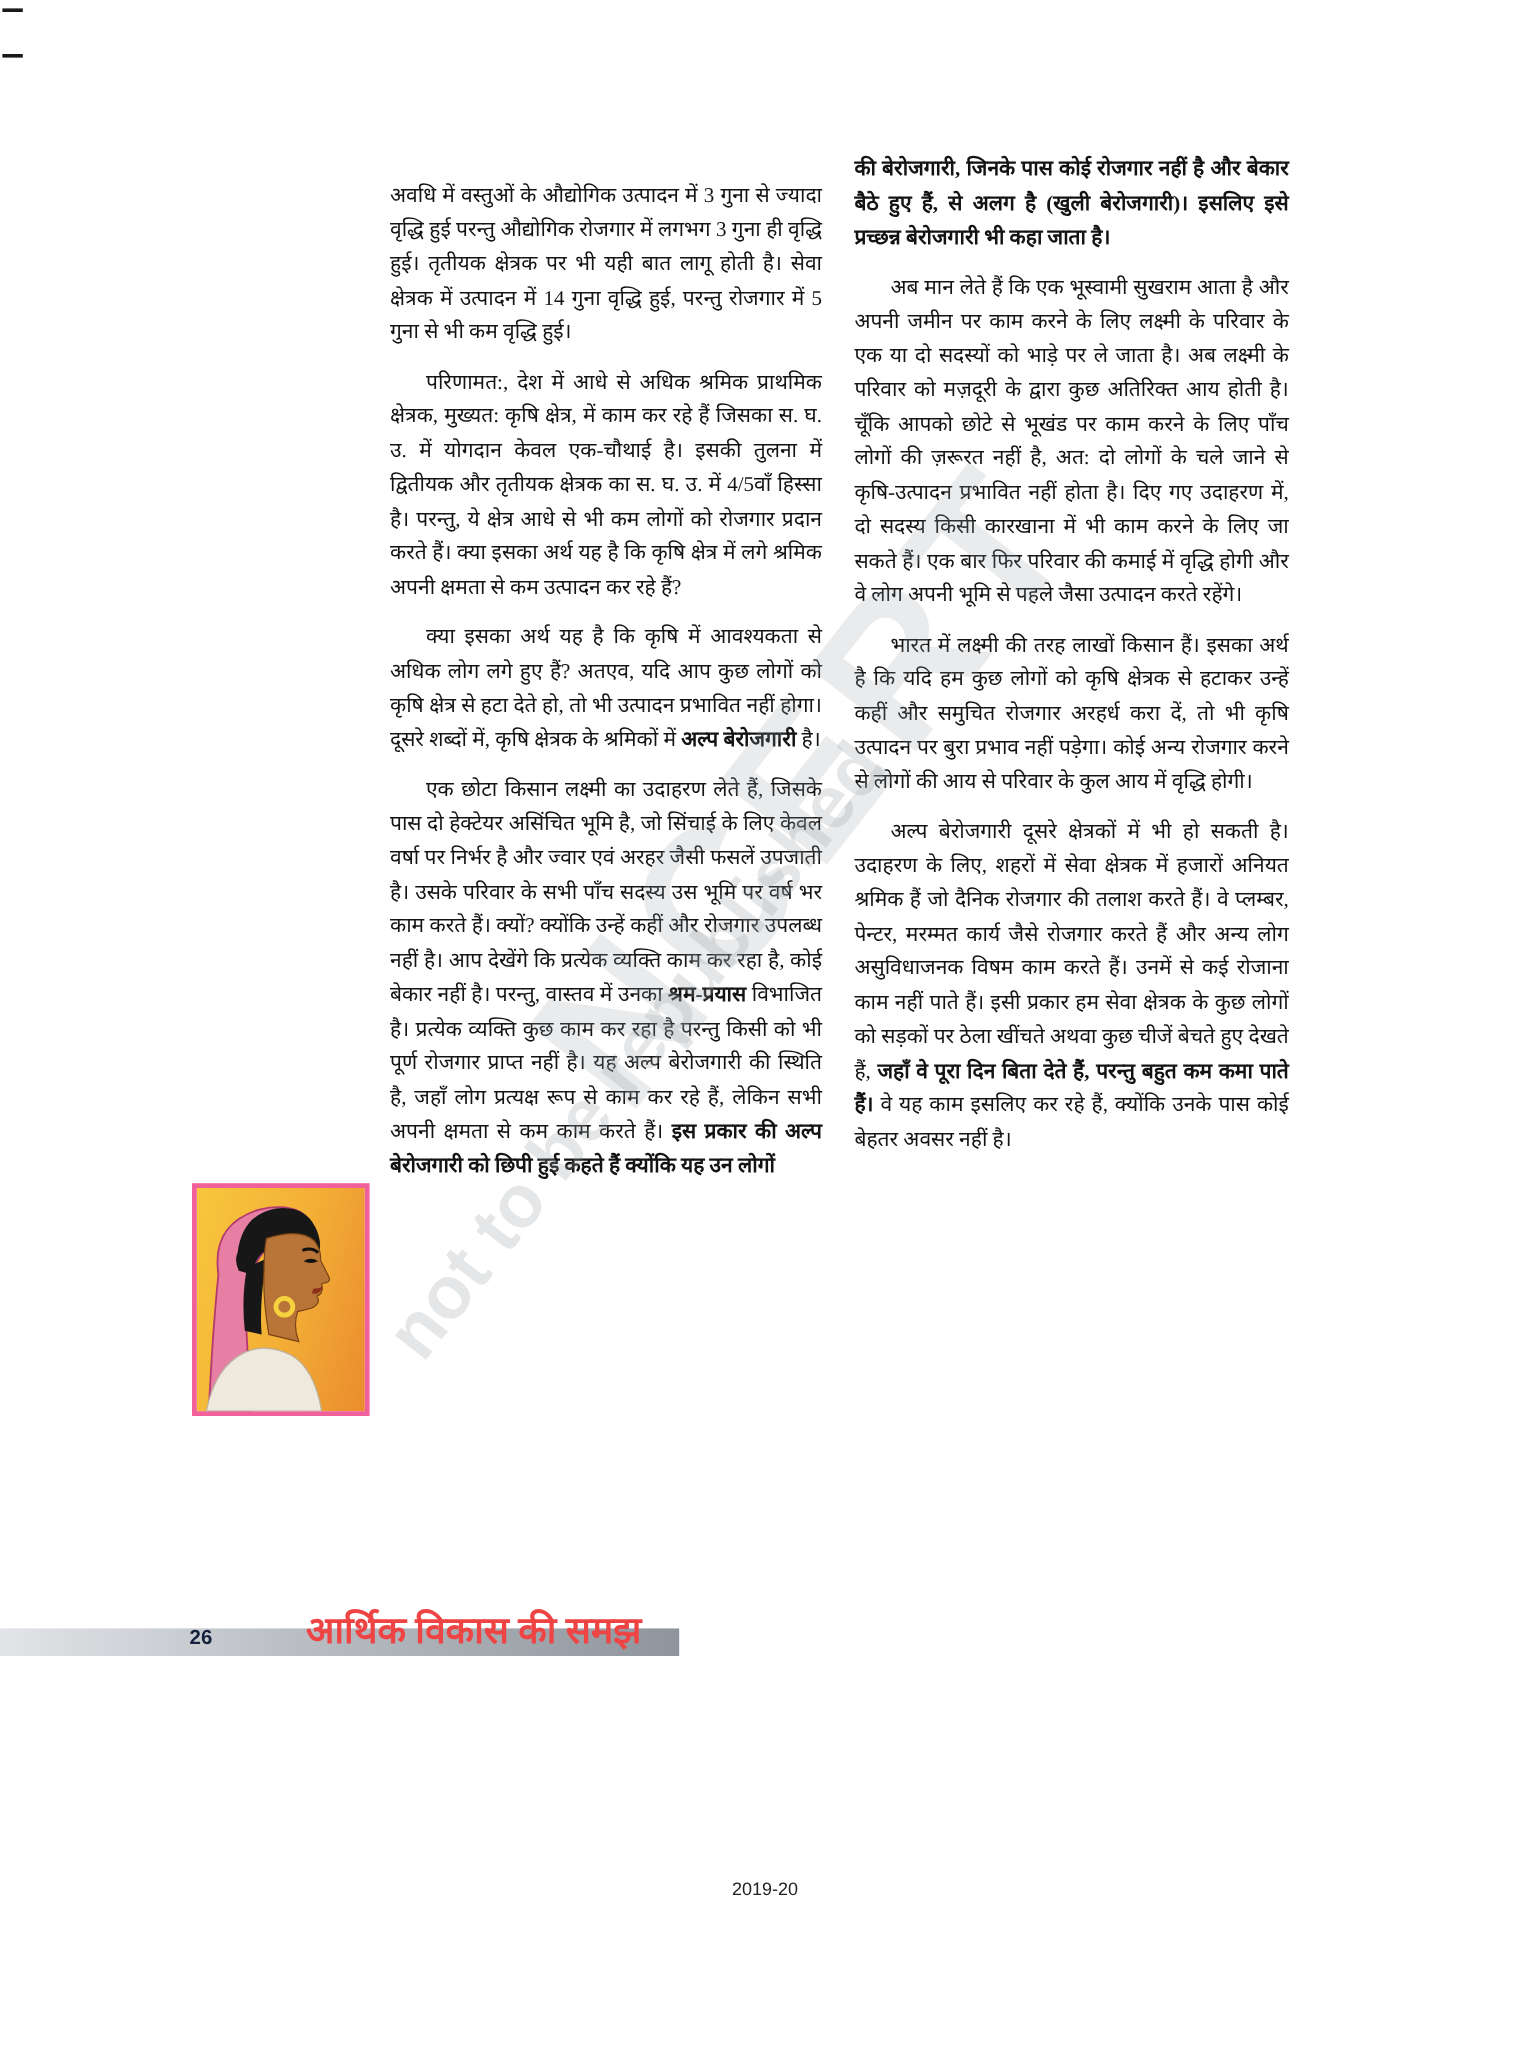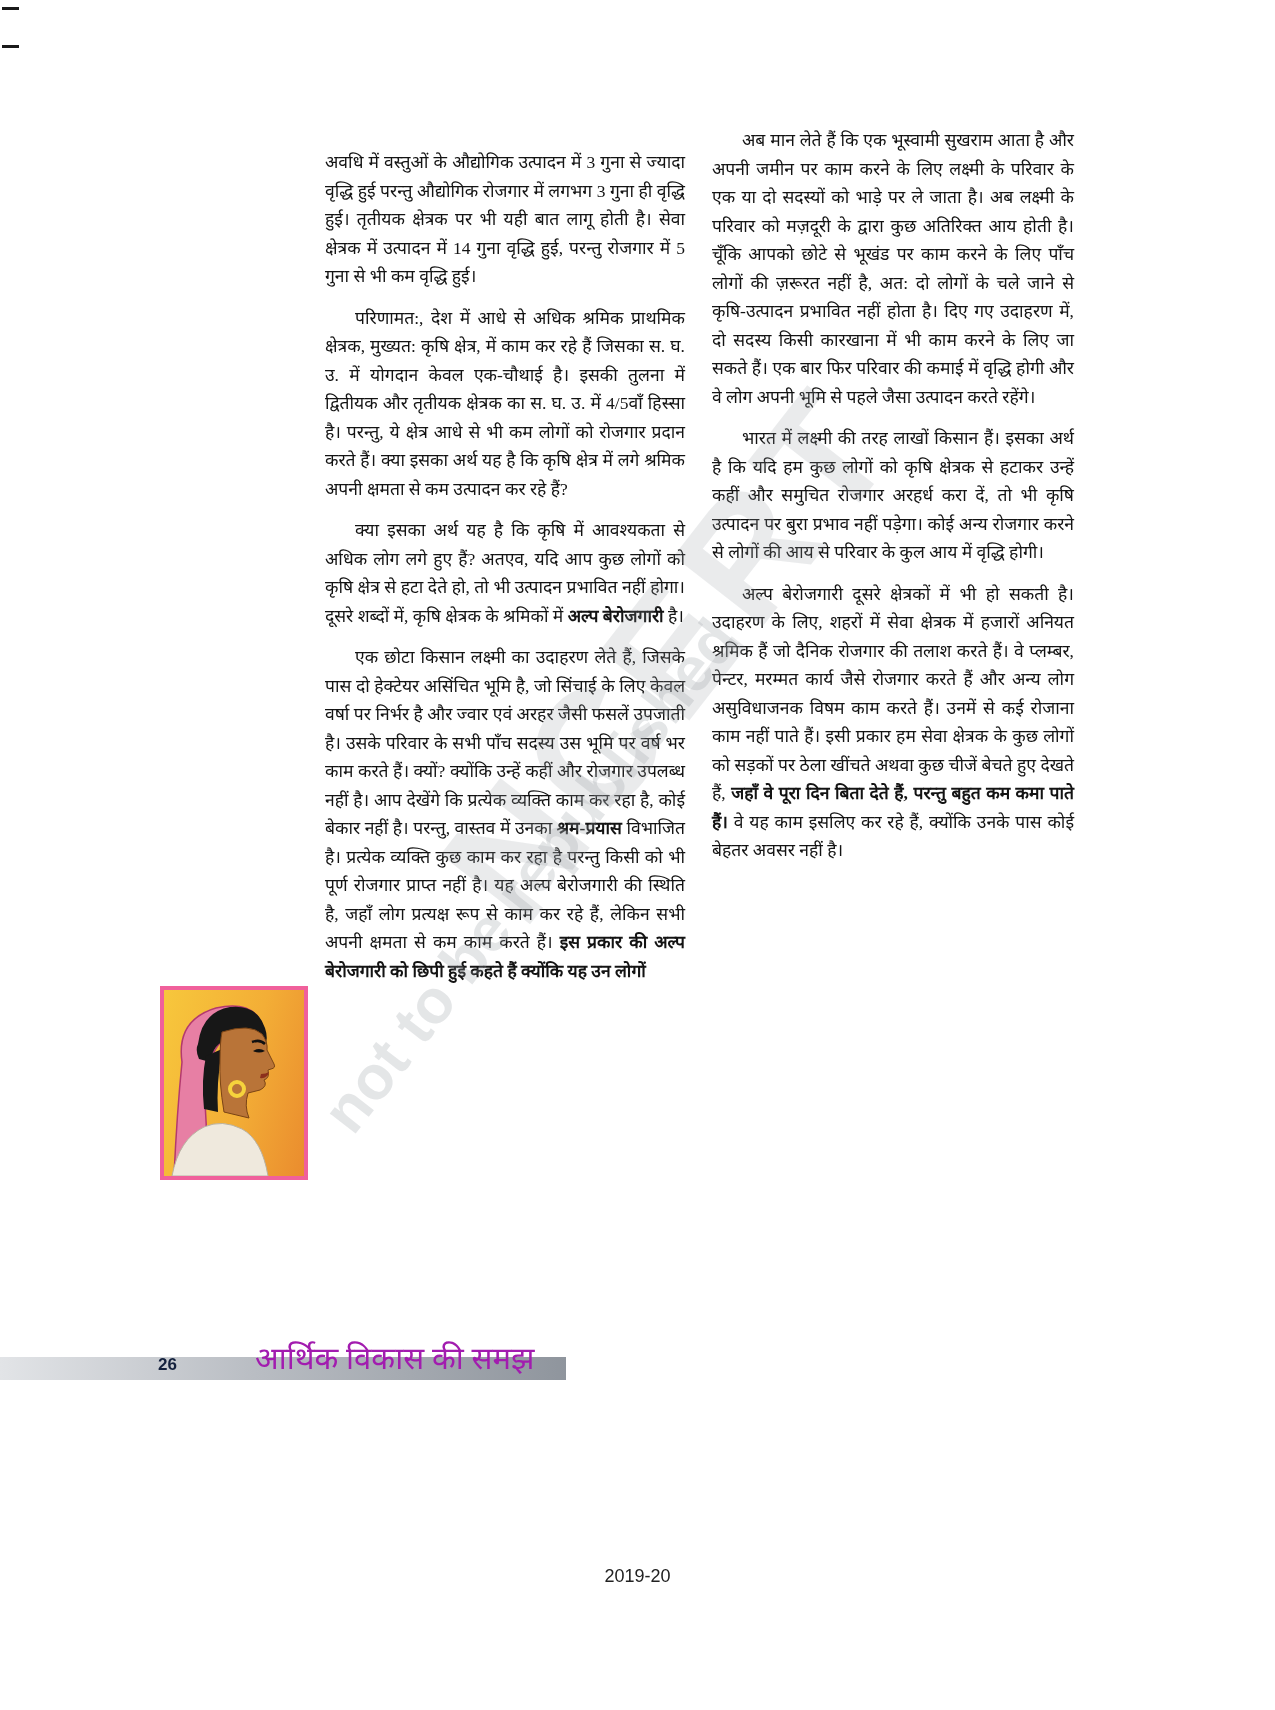--- a/index.html
+++ b/index.html
@@ -29,25 +29,25 @@
   
   .footer-bar{
     position:absolute;left:0;top:1357px;width:566px;height:23px;
     background:linear-gradient(to right,#e2e4e7 0%,#b9bdc3 45%,#8f959d 100%);
   }
   .page-number{
     position:absolute;left:158px;top:1355px;font-size:17px;font-weight:bold;color:#14213d;
     font-family:"Liberation Sans","DejaVu Sans",sans-serif;
   }
   .chapter-title{
-    position:absolute;left:255px;top:1336px;font-size:31px;font-weight:normal;color:#a21caf;
+    position:absolute;left:255px;top:1336px;font-size:31px;font-weight:bold;color:#ef4444;
     white-space:nowrap;
   }
   .year{
-    position:absolute;left:0;right:0;top:1566px;text-align:center;font-size:18px;color:#222;
+    position:absolute;left:0;right:0;top:1566px;text-align:center;font-size:15px;color:#222;
     font-family:"Liberation Sans","DejaVu Sans",sans-serif;
   }
 
   
   .wm{
     position:absolute;z-index:5;pointer-events:none;font-weight:bold;color:#9aa0a6;
     transform:rotate(-52deg);font-family:"Liberation Sans","DejaVu Sans",sans-serif;
     white-space:nowrap;
   }
   .wm-brand{left:360px;top:560px;font-size:165px;letter-spacing:10px;opacity:0.20;}
@@ -64,20 +64,21 @@
   <div class="wm wm-brand">NCERT</div>
   <div class="wm wm-notice">not to be republished</div>
 
   <div class="col col-left">
       <p class="para"><span>अवधि में वस्तुओं  के औद्योगिक उत्पादन में 3 गुना से ज्यादा वृद्धि हुई परन्तु औद्योगिक रोजगार में लगभग 3 गुना ही वृद्धि हुई। तृतीयक क्षेत्रक पर भी यही बात लागू होती है। सेवा क्षेत्रक में उत्पादन में 14 गुना वृद्धि हुई, परन्तु रोजगार में 5 गुना से भी कम वृद्धि हुई।</span></p>
       <p class="para indent"><span>परिणामत:, देश में आधे से अधिक श्रमिक प्राथमिक क्षेत्रक, मुख्यत: कृषि क्षेत्र, में काम कर रहे हैं जिसका स. घ. उ. में योगदान केवल एक-चौथाई है। इसकी तुलना में द्वितीयक और तृतीयक क्षेत्रक का स. घ. उ. में 4/5वाँ हिस्सा है। परन्तु, ये क्षेत्र आधे से भी कम लोगों को रोजगार प्रदान करते हैं। क्या इसका अर्थ यह है कि कृषि क्षेत्र में लगे श्रमिक अपनी क्षमता से कम उत्पादन कर रहे हैं?</span></p>
       <p class="para indent"><span>क्या इसका अर्थ यह है कि कृषि में आवश्यकता से अधिक लोग लगे हुए हैं? अतएव, यदि आप कुछ लोगों को कृषि क्षेत्र से हटा देते हो, तो भी उत्पादन प्रभावित नहीं होगा। दूसरे शब्दों में, कृषि क्षेत्रक के श्रमिकों में </span><span class="bold">अल्प बेरोजगारी</span><span> है।</span></p>
       <p class="para indent"><span>एक छोटा किसान लक्ष्मी का उदाहरण लेते हैं, जिसके पास दो हेक्टेयर असिंचित भूमि है, जो सिंचाई के लिए केवल वर्षा पर निर्भर है और ज्वार एवं अरहर जैसी फसलें उपजाती है। उसके परिवार के सभी पाँच सदस्य उस भूमि पर वर्ष भर काम करते हैं। क्यों? क्योंकि उन्हें कहीं और रोजगार उपलब्ध नहीं है। आप देखेंगे कि प्रत्येक व्यक्ति काम कर रहा है, कोई बेकार नहीं है। परन्तु, वास्तव में उनका </span><span class="bold">श्रम-प्रयास</span><span> विभाजित है। प्रत्येक व्यक्ति कुछ काम कर रहा है परन्तु किसी को भी पूर्ण रोजगार प्राप्त नहीं है। यह अल्प बेरोजगारी की स्थिति है, जहाँ लोग प्रत्यक्ष रूप से काम कर रहे हैं, लेकिन सभी अपनी क्षमता से कम काम करते हैं। </span><span class="bold">इस प्रकार की अल्प बेरोजगारी को छिपी हुई कहते हैं क्योंकि यह उन लोगों</span></p>
     </div>
   <div class="col col-right">
+      <p class="para"><span class="bold">की बेरोजगारी, जिनके पास कोई रोजगार नहीं है और बेकार बैठे हुए हैं, से अलग है (खुली बेरोजगारी)। इसलिए इसे प्रच्छन्न बेरोजगारी भी कहा जाता है।</span></p>
       <p class="para indent"><span>अब मान लेते हैं कि एक भूस्वामी सुखराम आता है और अपनी जमीन पर काम करने के लिए लक्ष्मी के परिवार के एक या दो सदस्यों को भाड़े पर ले जाता है। अब लक्ष्मी के परिवार को मज़दूरी के द्वारा कुछ अतिरिक्त आय होती है। चूँकि आपको छोटे से भूखंड पर काम करने के लिए पाँच लोगों की ज़रूरत नहीं है, अत: दो लोगों के चले जाने से कृषि-उत्पादन प्रभावित नहीं होता है। दिए गए उदाहरण में, दो सदस्य किसी कारखाना में भी काम करने के लिए जा सकते हैं। एक बार फिर परिवार की कमाई में वृद्धि होगी और वे लोग अपनी भूमि से पहले जैसा उत्पादन करते रहेंगे।</span></p>
       <p class="para indent"><span>भारत में लक्ष्मी की तरह लाखों किसान हैं। इसका अर्थ है कि यदि हम कुछ लोगों को कृषि क्षेत्रक से हटाकर उन्हें कहीं और समुचित रोजगार अरहर्ध करा दें, तो भी कृषि उत्पादन पर बुरा प्रभाव नहीं पड़ेगा। कोई अन्य रोजगार करने से लोगों की आय से परिवार के कुल आय में वृद्धि होगी।</span></p>
       <p class="para indent"><span>अल्प बेरोजगारी दूसरे क्षेत्रकों में भी हो सकती है। उदाहरण के लिए, शहरों में सेवा क्षेत्रक में हजारों अनियत श्रमिक हैं जो दैनिक रोजगार की तलाश करते हैं। वे प्लम्बर, पेन्टर, मरम्मत कार्य जैसे रोजगार करते हैं और अन्य लोग असुविधाजनक विषम काम करते हैं। उनमें से कई रोजाना काम नहीं पाते हैं। इसी प्रकार हम सेवा क्षेत्रक के कुछ लोगों को सड़कों पर ठेला खींचते अथवा कुछ चीजें बेचते हुए देखते हैं, </span><span class="bold">जहाँ वे पूरा दिन बिता देते हैं, परन्तु बहुत कम कमा पाते हैं।</span><span> वे यह काम इसलिए कर रहे हैं, क्योंकि उनके पास कोई बेहतर अवसर नहीं है।</span></p>
     </div>
 
   <div class="portrait">
     <svg viewBox="0 0 140 186" preserveAspectRatio="none">
 
       <path d="M18,72 Q12,30 52,18 Q88,10 98,34 L90,46 Q62,38 50,62 Q42,82 41,112 L45,186 L10,186 Q13,122 18,72 Z" fill="#e77fa4" stroke="#b3396f" stroke-width="1.5"></path>
 

